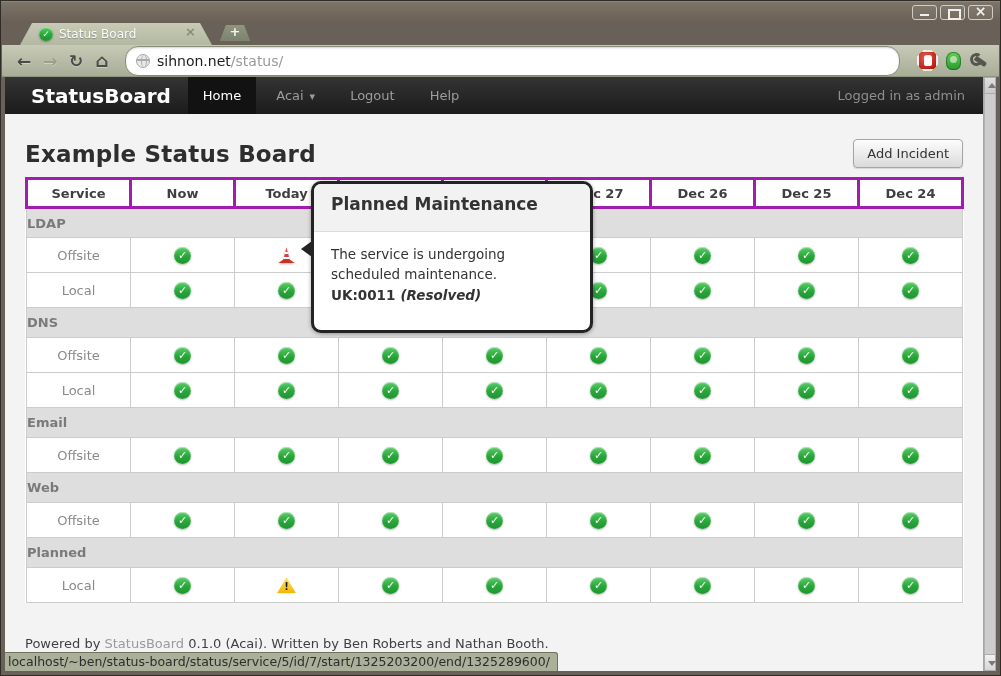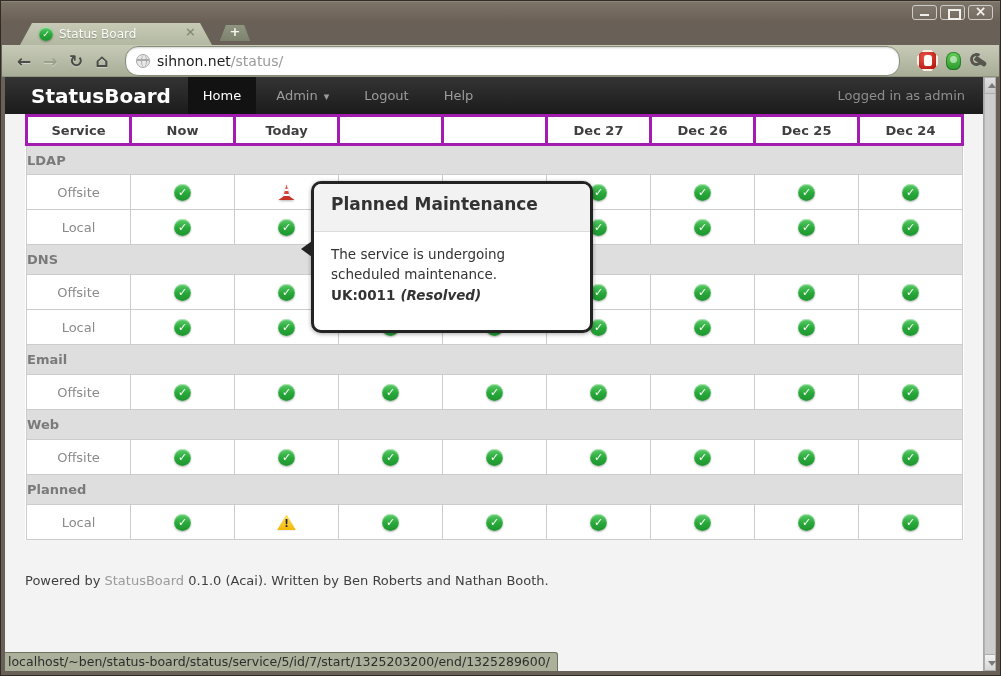--- a/index.html
+++ b/index.html
@@ -190,29 +190,33 @@
     <span class="ext green"></span>
     <span class="wrench"></span>
   </div>
 
   <div class="viewport">
 
     <div class="navbar">
       <a class="brand">StatusBoard</a>
       <a class="nav-item first active">Home</a>
       <a class="nav-item">
-          <span>Admin</span>
+          <span>Acai</span>
           <span class="caret"></span>
         </a>
       <a class="nav-item">Logout</a>
       <a class="nav-item">Help</a>
       <span class="login-status">Logged in as admin</span>
     </div>
 
     <div class="content">
+      <div class="page-head">
+        <h1>Example Status Board</h1>
+        <button class="add-incident">Add Incident</button>
+      </div>
       <table class="status" id="status-table">
           <colgroup>
             <col>
             <col>
             <col>
             <col>
             <col>
             <col>
             <col>
             <col>

